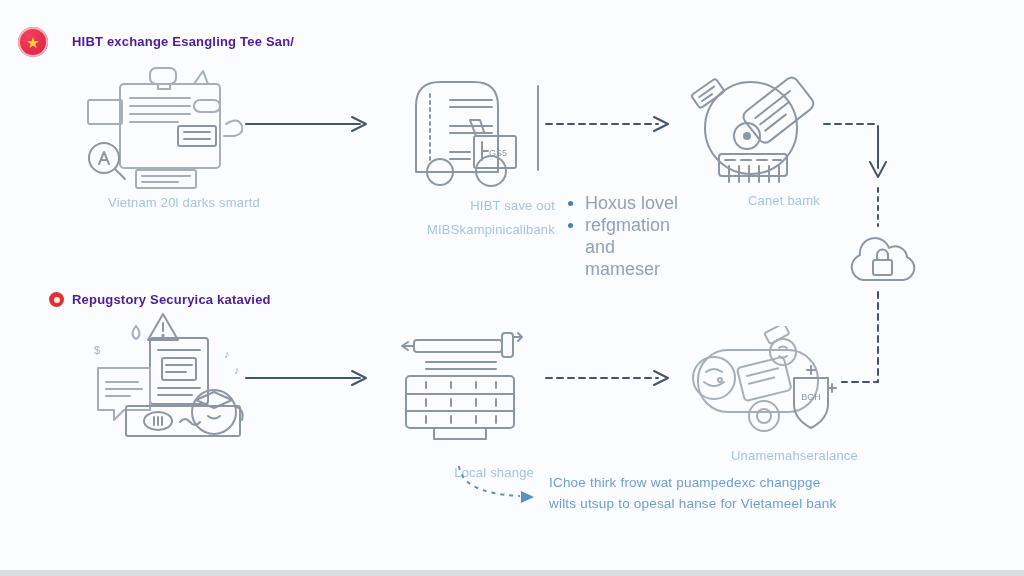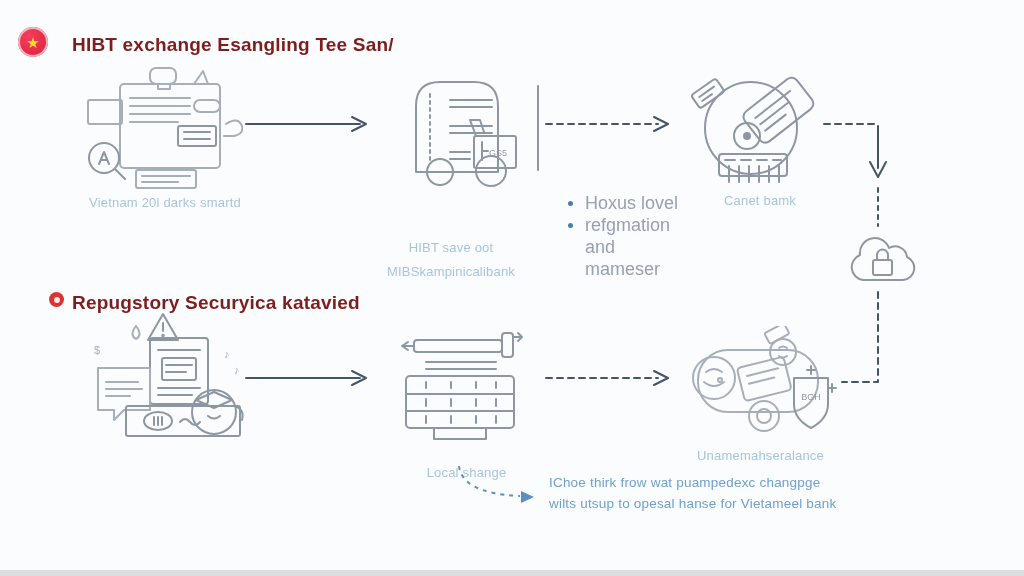--- a/index.html
+++ b/index.html
@@ -8,32 +8,32 @@
     background:#fbfcfd;font-family:"Liberation Sans",sans-serif;
   }
   .abs{position:absolute;}
   
   .hdr-icon{border-radius:50%;display:flex;align-items:center;justify-content:center;}
   #hdr1-icon{left:18px;top:27px;width:30px;height:30px;
     background:radial-gradient(circle at 35% 30%,#f4405c,#d81e3e);box-shadow:0 0 0 2px #f6b2bd inset;}
   #hdr1-icon .star{color:#ffd43b;font-size:15px;line-height:15px;}
   #hdr2-icon{left:49px;top:292px;width:15px;height:15px;background:#e03131;}
   #hdr2-icon .dot{width:6px;height:6px;border-radius:50%;background:#fff;opacity:.9;}
-  .hdr-title{font-size:19px;font-weight:bold;color:#7f1d1d;letter-spacing:.2px;}
+  .hdr-title{font-size:13px;font-weight:bold;color:#4c1d95;letter-spacing:.2px;}
   #hdr1-title{left:72px;top:34px;}
   #hdr2-title{left:72px;top:292px;}
   
   .illus svg{display:block;width:100%;height:100%;}
   .lineart{stroke:#a6aeb9;stroke-width:2;fill:none;stroke-linecap:round;stroke-linejoin:round;}
   .lineart2{stroke:#8d97a4;stroke-width:2;fill:none;stroke-linecap:round;stroke-linejoin:round;}
   .dashline{stroke-dasharray:3 4;}
   .tinytext{font-family:"Liberation Sans",sans-serif;font-size:9px;fill:#8d97a4;stroke:none;}
   .doodle{font-family:"Liberation Sans",sans-serif;font-size:11px;fill:#a6aeb9;stroke:none;}
   
-  .cap{font-size:13px;color:#a7c4de;text-align:center;letter-spacing:.2px;}
+  .cap{font-size:13px;color:#a7c4de;text-align:right;letter-spacing:.2px;}
   .cap2{line-height:24px;}
   .bullets{font-size:18px;color:#95a1b2;}
   .bullet-row{display:flex;align-items:flex-start;line-height:22px;}
   .bullet-dot{width:5px;height:5px;border-radius:50%;background:#4a7cb0;margin:9px 12px 0 0;flex:0 0 auto;}
   .note-text{font-size:13.5px;color:#6fa0ce;line-height:20.5px;letter-spacing:.2px;}
   #bottom-strip{left:0;bottom:0;width:1024px;height:6px;background:#dcdddf;}
   #connectors{left:0;top:0;width:1024px;height:576px;pointer-events:none;}
 </style>
 </head>
 <body>
@@ -134,21 +134,21 @@
     <svg viewBox="0 0 78 58">
       <g class="lineart2">
         <path d="M20 50 a13 13 0 0 1 -3 -25 a15 15 0 0 1 29 -7 a12 12 0 0 1 18 9 a12 12 0 0 1 -4 23 z"></path>
         <rect x="30" y="30" width="19" height="15" rx="2"></rect>
         <path d="M34 30 v-5 a5.5 5.5 0 0 1 11 0 v5"></path>
       </g>
     </svg>
   </div>
 
   <div class="abs cap" style="left:70px;top:195px;width:190px;">Vietnam 20l darks smartd</div>
-  <div class="abs cap cap2" style="left:366px;top:194px;width:170px;margin-top:42px;">
+  <div class="abs cap cap2" style="left:385px;top:194px;width:170px;">
     <div>HIBT save oot</div>
     <div>MIBSkampinicalibank</div>
   </div>
   <div class="abs bullets" style="left:568px;top:192px;width:130px;">
     <div class="bullet-row">
       <span class="bullet-dot"></span>
       <span>Hoxus lovel</span>
     </div>
     <div class="bullet-row">
       <span class="bullet-dot"></span>

